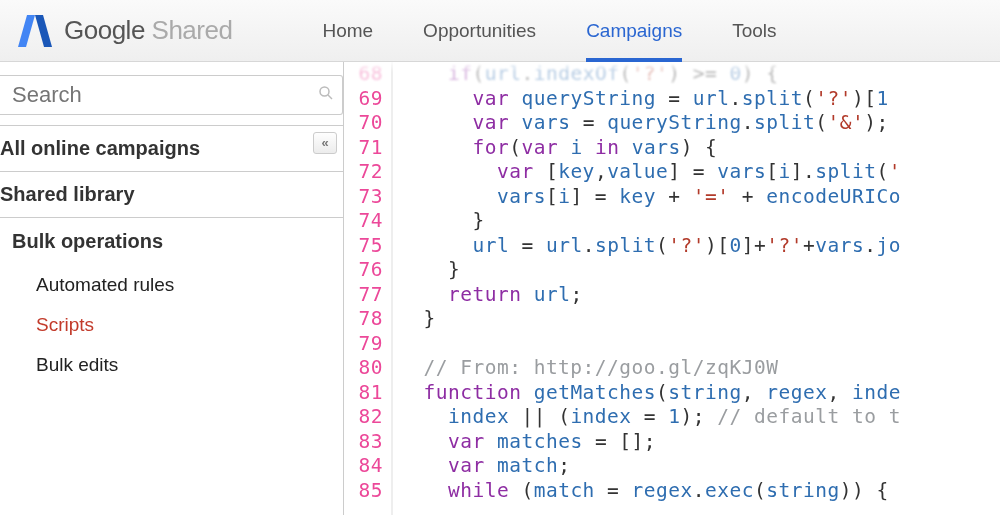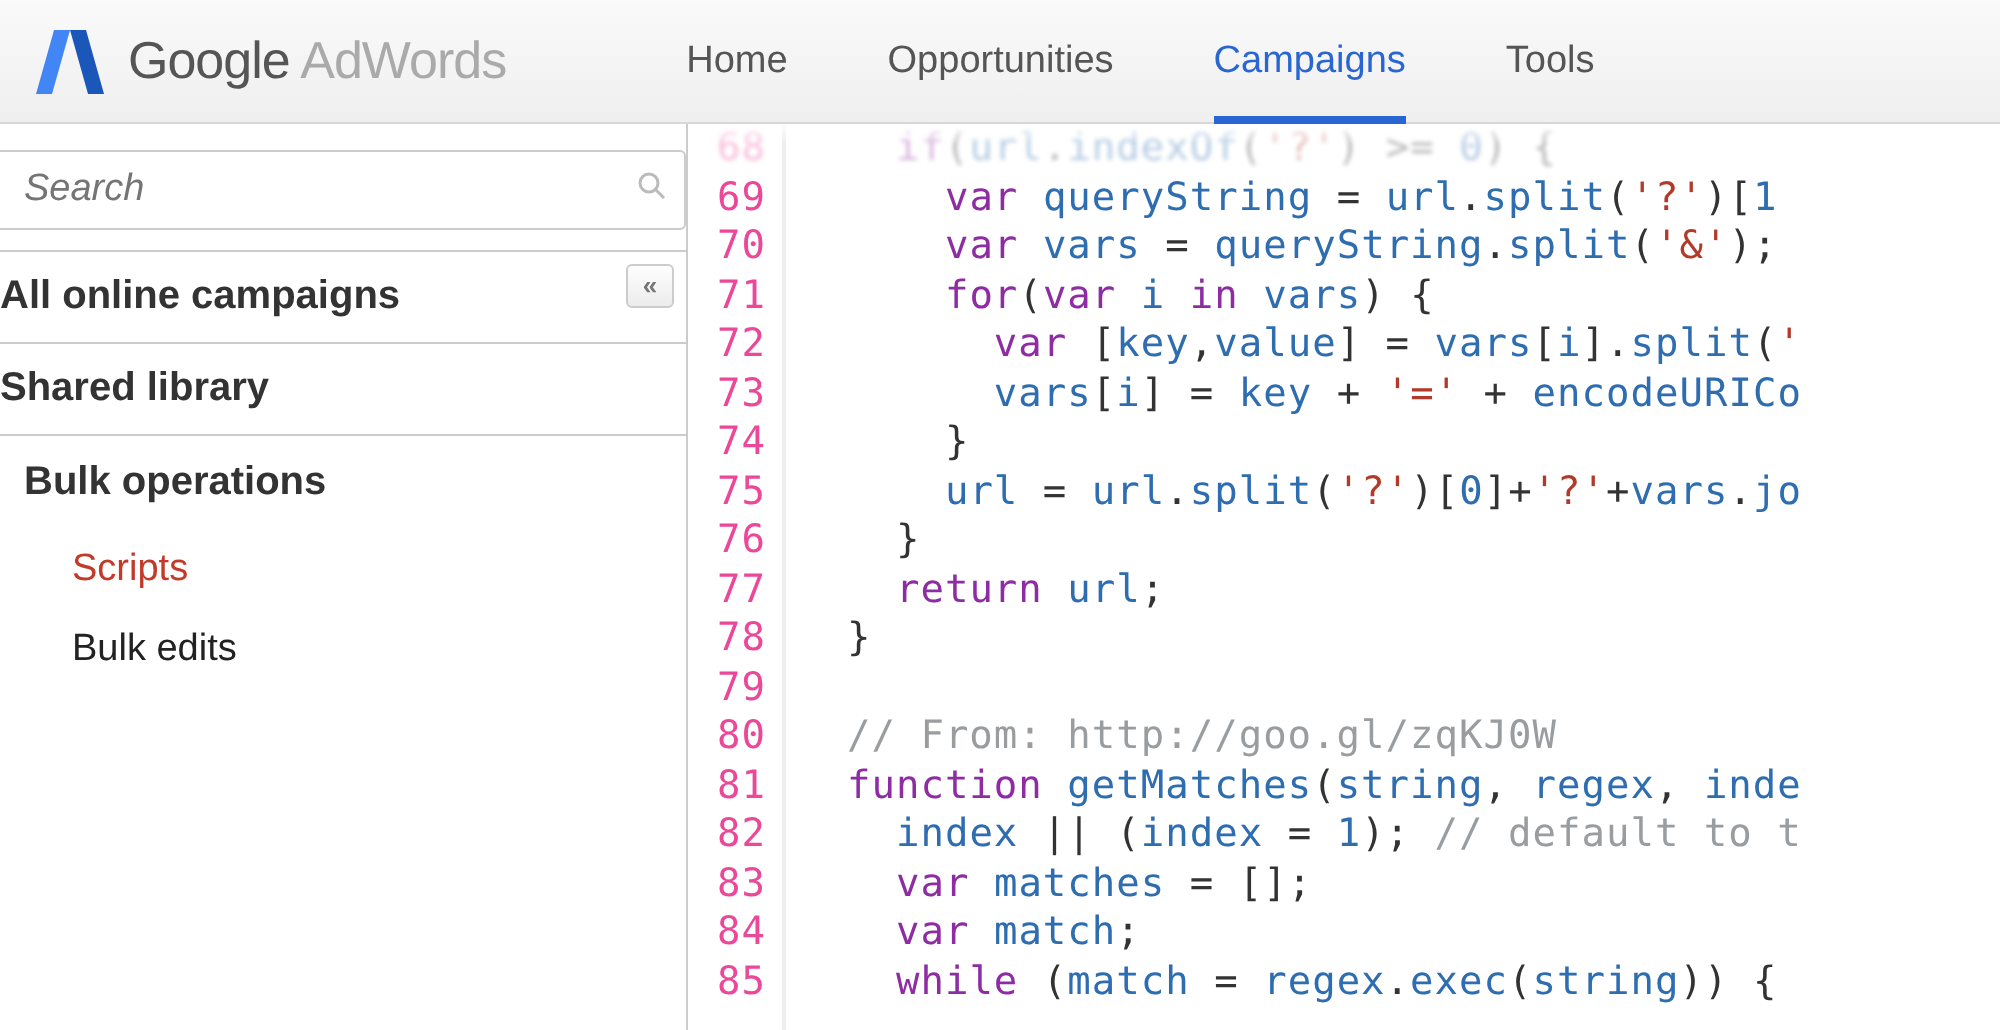--- a/index.html
+++ b/index.html
@@ -75,23 +75,22 @@
     border: 1px solid #ccc;
     border-left: none;
     border-radius: 0 3px 3px 0;
     padding: 0 8px 0 12px;
     background: #fff;
   }
   .search input {
     flex: 1;
     border: none;
     outline: none;
-    font-size: 19px;
+    font-size: 22px;
     color: #8b5cf6;
-    font-style: italic;
     background: transparent;
   }
   .search-icon { color: #bbb; font-size: 18px; }
   .section {
     border-top: 1px solid #ccc;
     padding: 11px 0;
     font-size: 20px;
     font-weight: bold;
     position: relative;
   }
@@ -171,21 +170,21 @@
 <body>
 
 <div class="header">
   <div class="logo-a">
     <svg viewBox="0 0 34 36" width="34" height="36">
       <polygon points="9,2 17,2 8,34 0,34" fill="#4285f4"></polygon>
       <polygon points="17,2 25,2 34,34 26,34" fill="#1a57b8"></polygon>
     </svg>
   </div>
   <div class="brand">
-    <span class="g">Google</span><span class="aw"> AdWords</span>
+    <span class="g">Google</span><span class="aw"> Shared</span>
   </div>
   <div class="nav">
     <div class="nav-item">Home</div>
     <div class="nav-item">Opportunities</div>
     <div class="nav-item active">Campaigns</div>
     <div class="nav-item">Tools</div>
   </div>
 </div>
 
 <div class="main">
@@ -209,20 +208,21 @@
     </div>
 
     <div class="section light">
       <span>Shared library</span>
     </div>
 
     <div class="section-sub">
       <span>Bulk operations</span>
     </div>
     <div class="sub-items">
+      <div class="sub-item">Automated rules</div>
       <div class="sub-item active">Scripts</div>
       <div class="sub-item">Bulk edits</div>
     </div>
   </div>
 
   <div class="code-area">
     <div class="gutter" id="gutter">
         <div style="opacity: 0.35; filter: blur(1px);">68</div>
         <div>69</div>
         <div>70</div>

